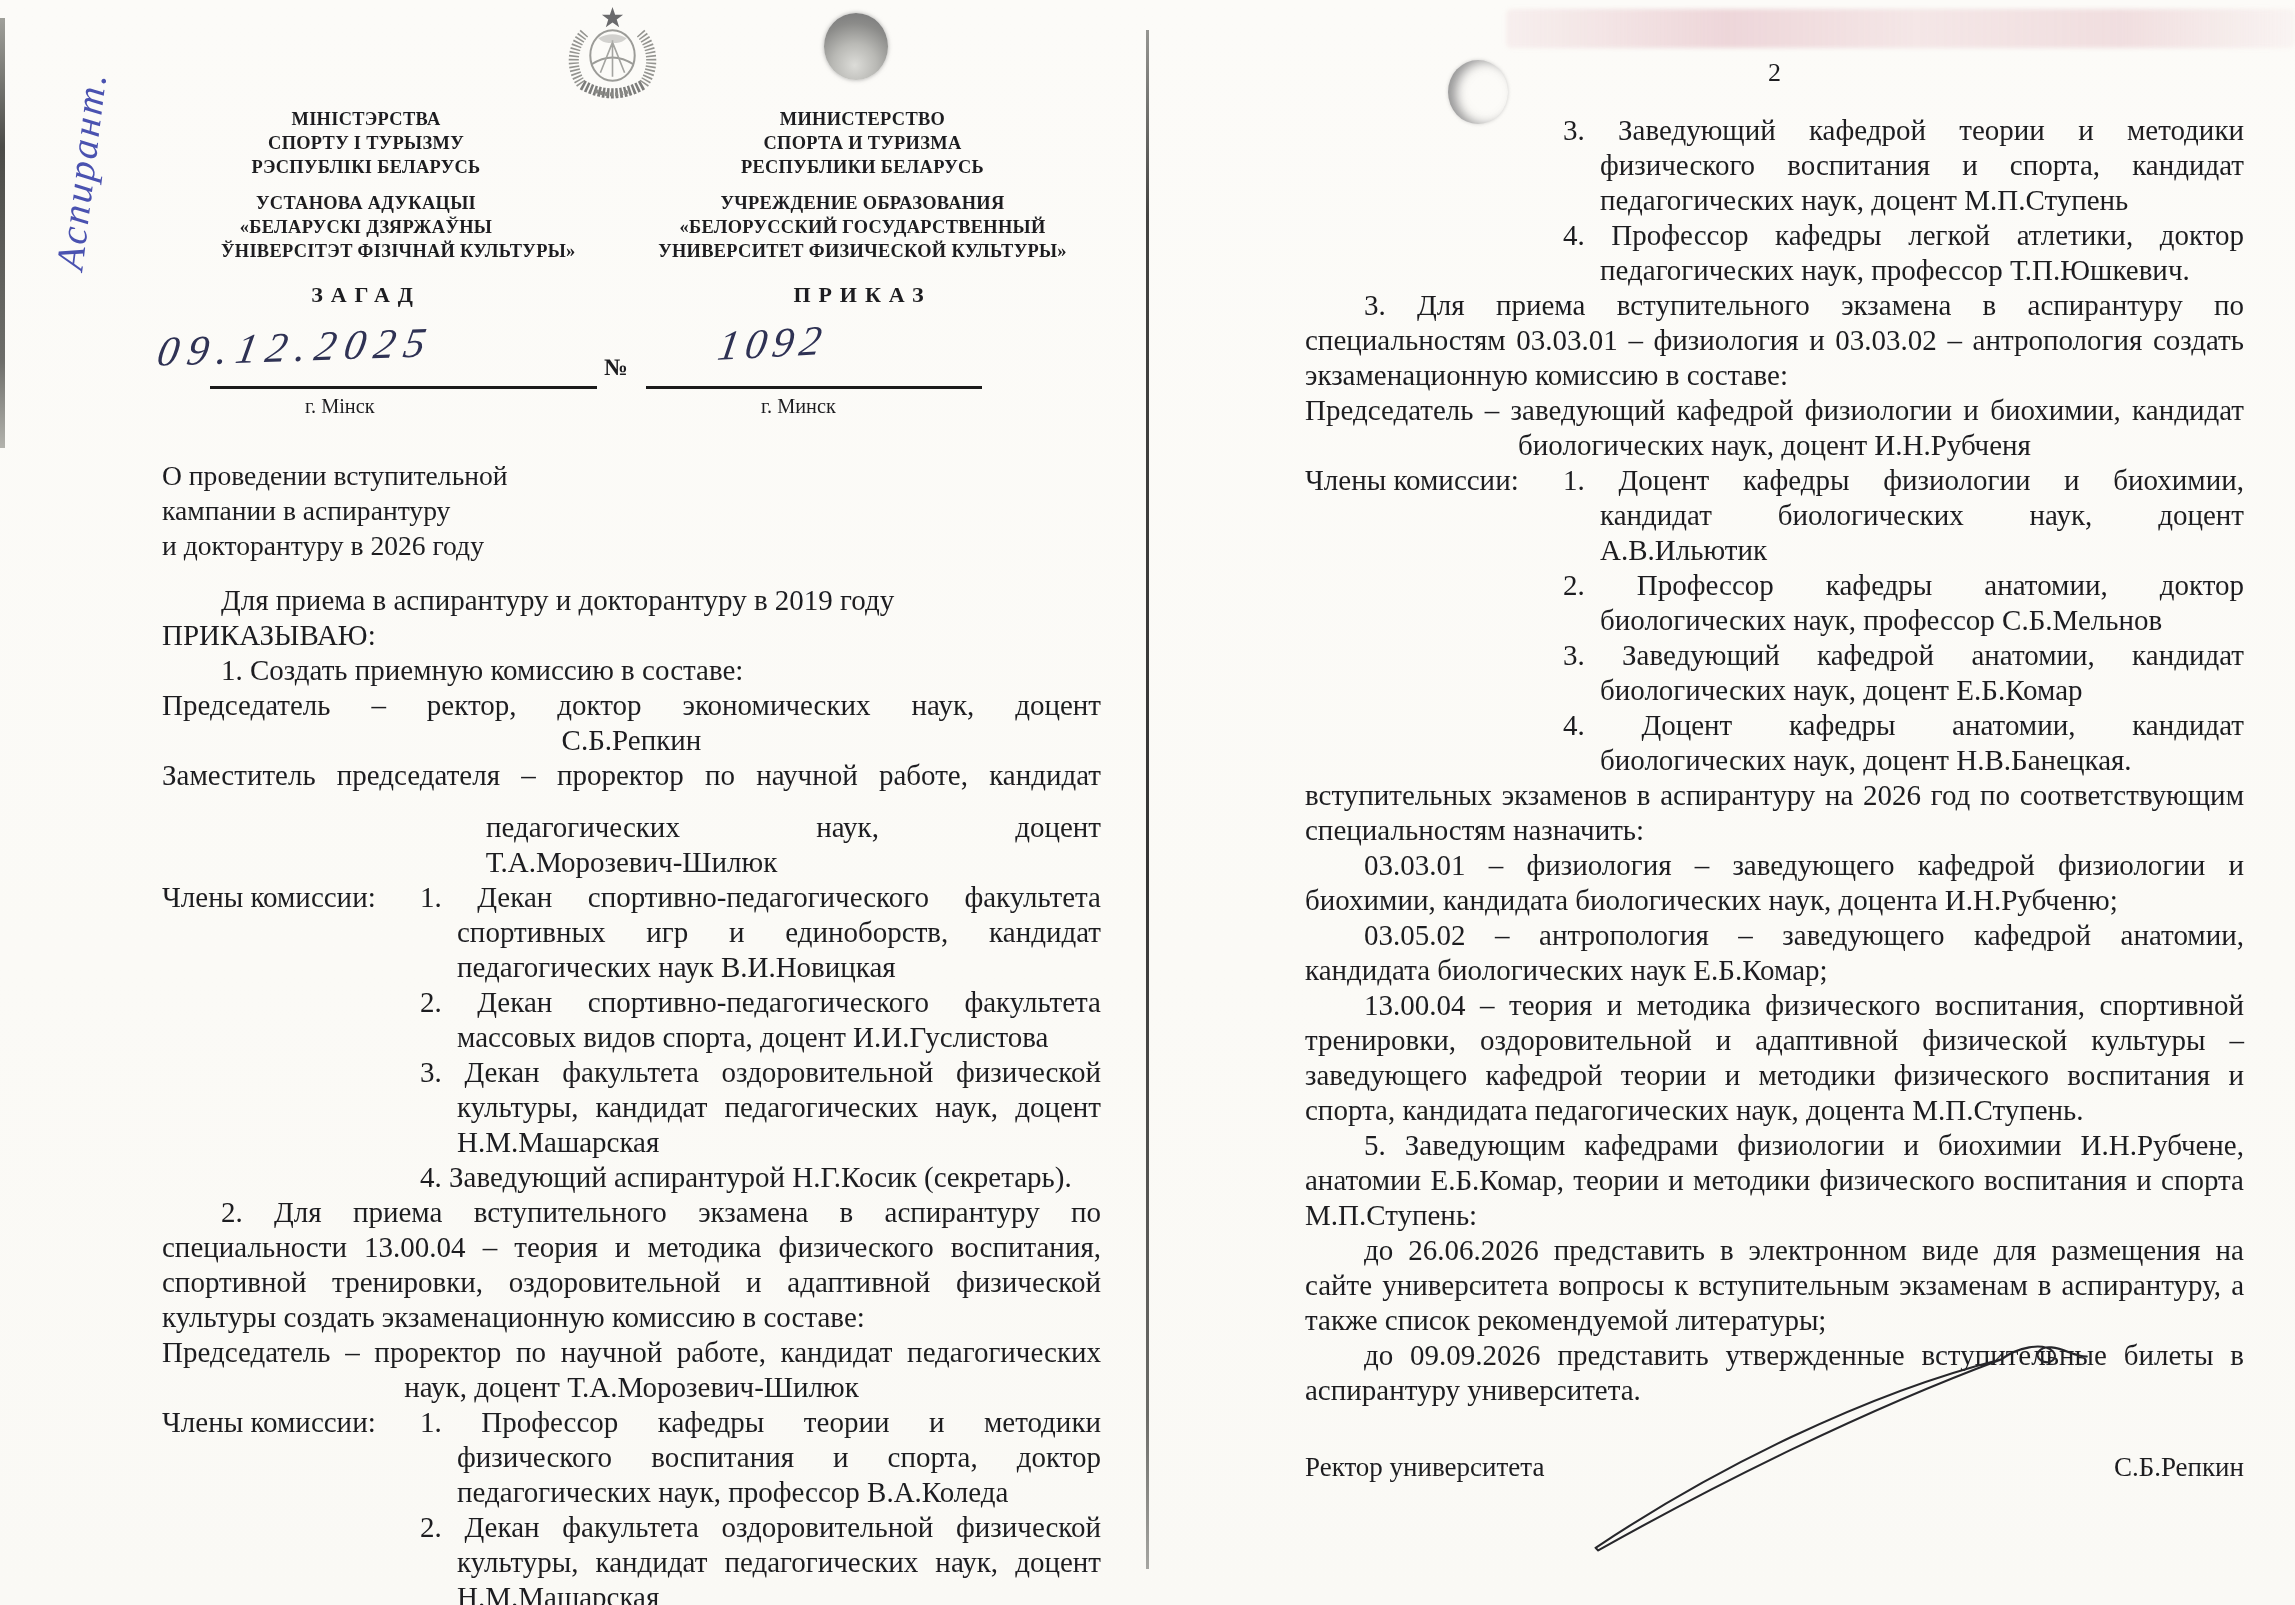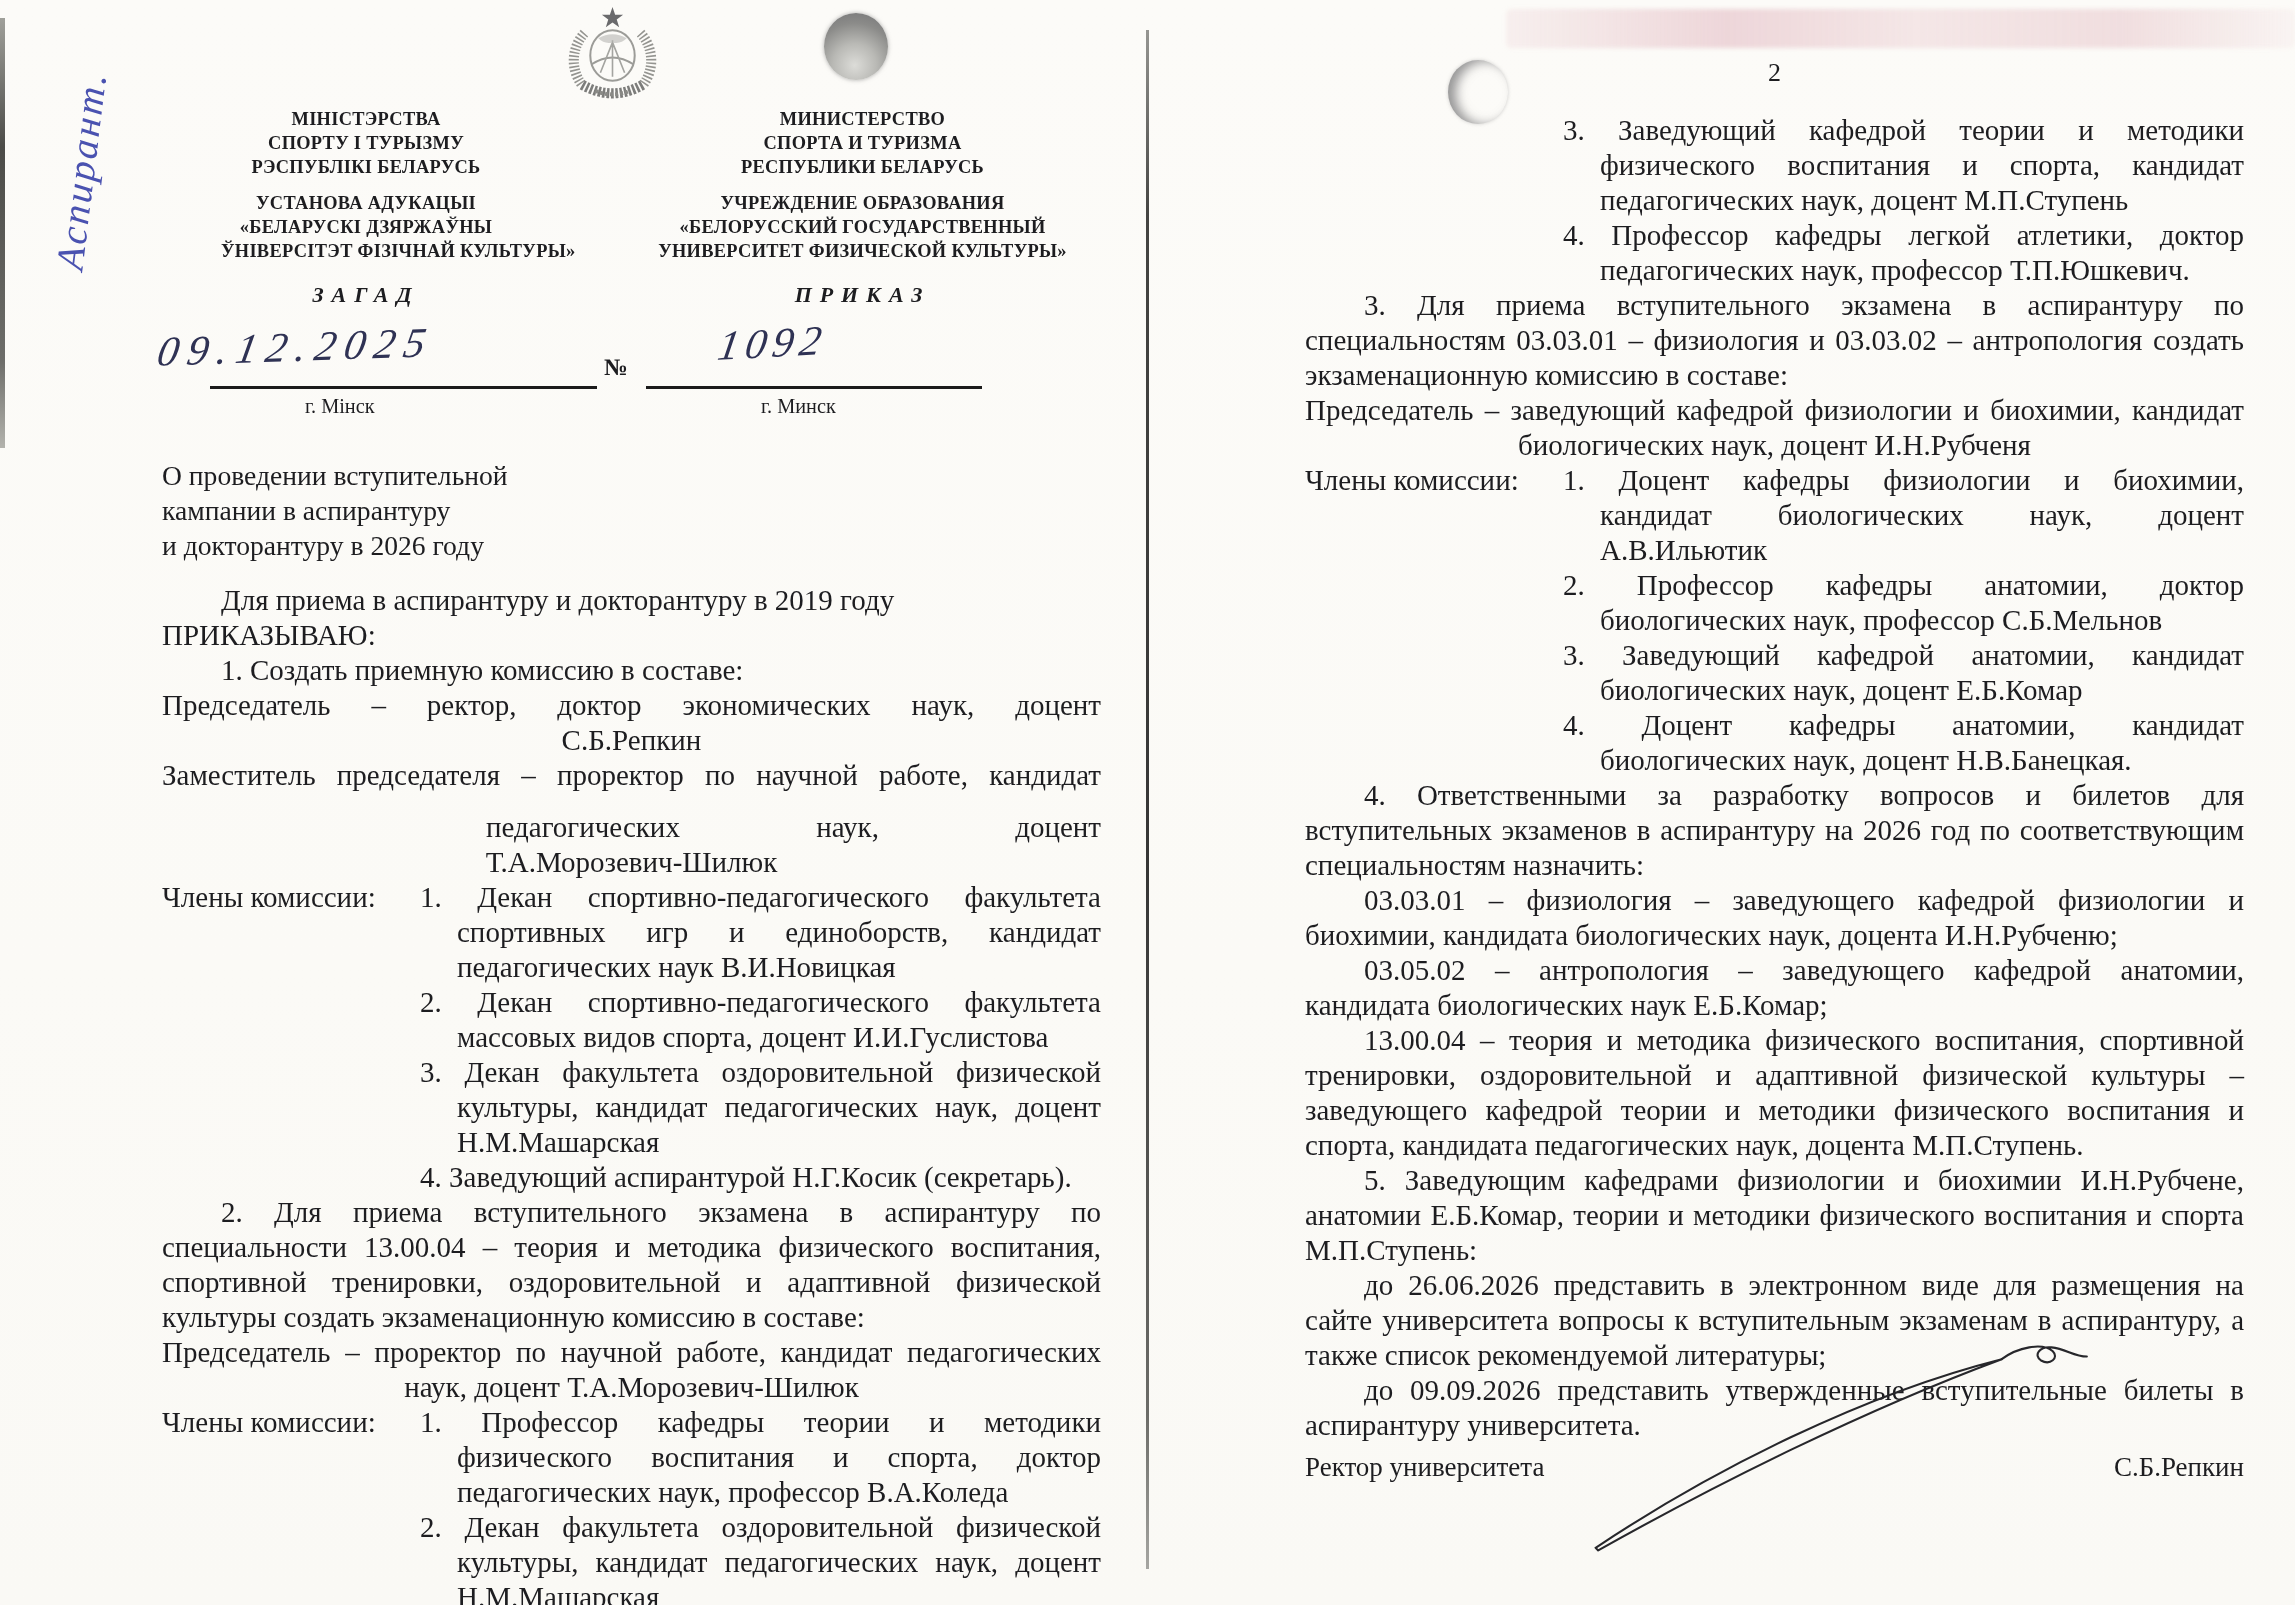--- a/index.html
+++ b/index.html
@@ -20,21 +20,21 @@
   .punch1{left:824px;top:13px;width:64px;height:67px;
     background:radial-gradient(circle at 48% 78%, #dcdcd8 0%, #b9b9b5 35%, #8b8b89 68%, #737375 100%);
     box-shadow:0 0 4.6px rgba(110,110,110,.55);}
   .punch2{left:1448px;top:60px;width:60px;height:64px;
     background:radial-gradient(circle at 66% 45%, #fefefc 0%, #ececе8 38%, #c2c2be 70%, #8d8d8b 100%);
     box-shadow:inset 7.9px 1.3px 10.5px rgba(70,70,72,.55), 0 0 3.9px rgba(140,140,140,.4);}
   
   .hdrcol{position:absolute;text-align:center;font-weight:bold;}
   .hl{font-size:18.4px;line-height:24px;white-space:nowrap;letter-spacing:0.3px;}
   .gap1{height:11.8px;} .gap2{height:17px;}
-  .doctype{font-size:22px;line-height:30px;letter-spacing:7.9px;white-space:nowrap;font-style:italic;}
+  .doctype{font-size:22px;line-height:30px;letter-spacing:7.9px;white-space:nowrap;}
   .city{position:absolute;width:144px;text-align:left;font-size:20.3px;}
   
   .hw{position:absolute;font-style:italic;color:#2f3254;}
   .hw-date{left:159px;top:323px;font-size:42px;letter-spacing:8.5px;transform:skewX(-12deg) rotate(-2deg);}
   .hw-num{left:719px;top:319px;font-size:42px;letter-spacing:5.9px;transform:skewX(-12deg) rotate(-3deg);}
   .nosign{position:absolute;left:604px;top:354px;font-size:23.6px;font-weight:bold;}
   .uline{position:absolute;top:386px;height:2.6px;background:#1b1b1b;}
   .u1{left:210px;width:387px;}
   .u2{left:646px;width:336px;}
   .margin-note{position:absolute;left:-62px;top:148px;width:286px;text-align:center;
@@ -171,21 +171,20 @@
       <div class="ln ctr"><span>биологических наук, доцент И.Н.Рубченя</span></div>
       <div class="ln li j"><span class="list-label">Члены комиссии:</span><span>1. Доцент кафедры физиологии и биохимии,</span></div>
       <div class="ln lc j"><span>кандидат биологических наук, доцент</span></div>
       <div class="ln lc l"><span>А.В.Ильютик</span></div>
       <div class="ln li j"><span>2. Профессор кафедры анатомии, доктор</span></div>
       <div class="ln lc l"><span>биологических наук, профессор С.Б.Мельнов</span></div>
       <div class="ln li j"><span>3. Заведующий кафедрой анатомии, кандидат</span></div>
       <div class="ln lc l"><span>биологических наук, доцент Е.Б.Комар</span></div>
       <div class="ln li j"><span>4. Доцент кафедры анатомии, кандидат</span></div>
       <div class="ln lc l"><span>биологических наук, доцент Н.В.Банецкая.</span></div>
-      <div class="ln ind j"><span>4. Ответственными за разработку вопросов и билетов для</span></div>
       <div class="ln j"><span>вступительных экзаменов в аспирантуру на 2026 год по соответствующим</span></div>
       <div class="ln l"><span>специальностям назначить:</span></div>
       <div class="ln ind j"><span>03.03.01 – физиология – заведующего кафедрой физиологии и</span></div>
       <div class="ln l"><span>биохимии, кандидата биологических наук, доцента И.Н.Рубченю;</span></div>
       <div class="ln ind j"><span>03.05.02 – антропология – заведующего кафедрой анатомии,</span></div>
       <div class="ln l"><span>кандидата биологических наук Е.Б.Комар;</span></div>
       <div class="ln ind j"><span>13.00.04 – теория и методика физического воспитания, спортивной</span></div>
       <div class="ln j"><span>тренировки, оздоровительной и адаптивной физической культуры –</span></div>
       <div class="ln j"><span>заведующего кафедрой теории и методики физического воспитания и</span></div>
       <div class="ln l"><span>спорта, кандидата педагогических наук, доцента М.П.Ступень.</span></div>

